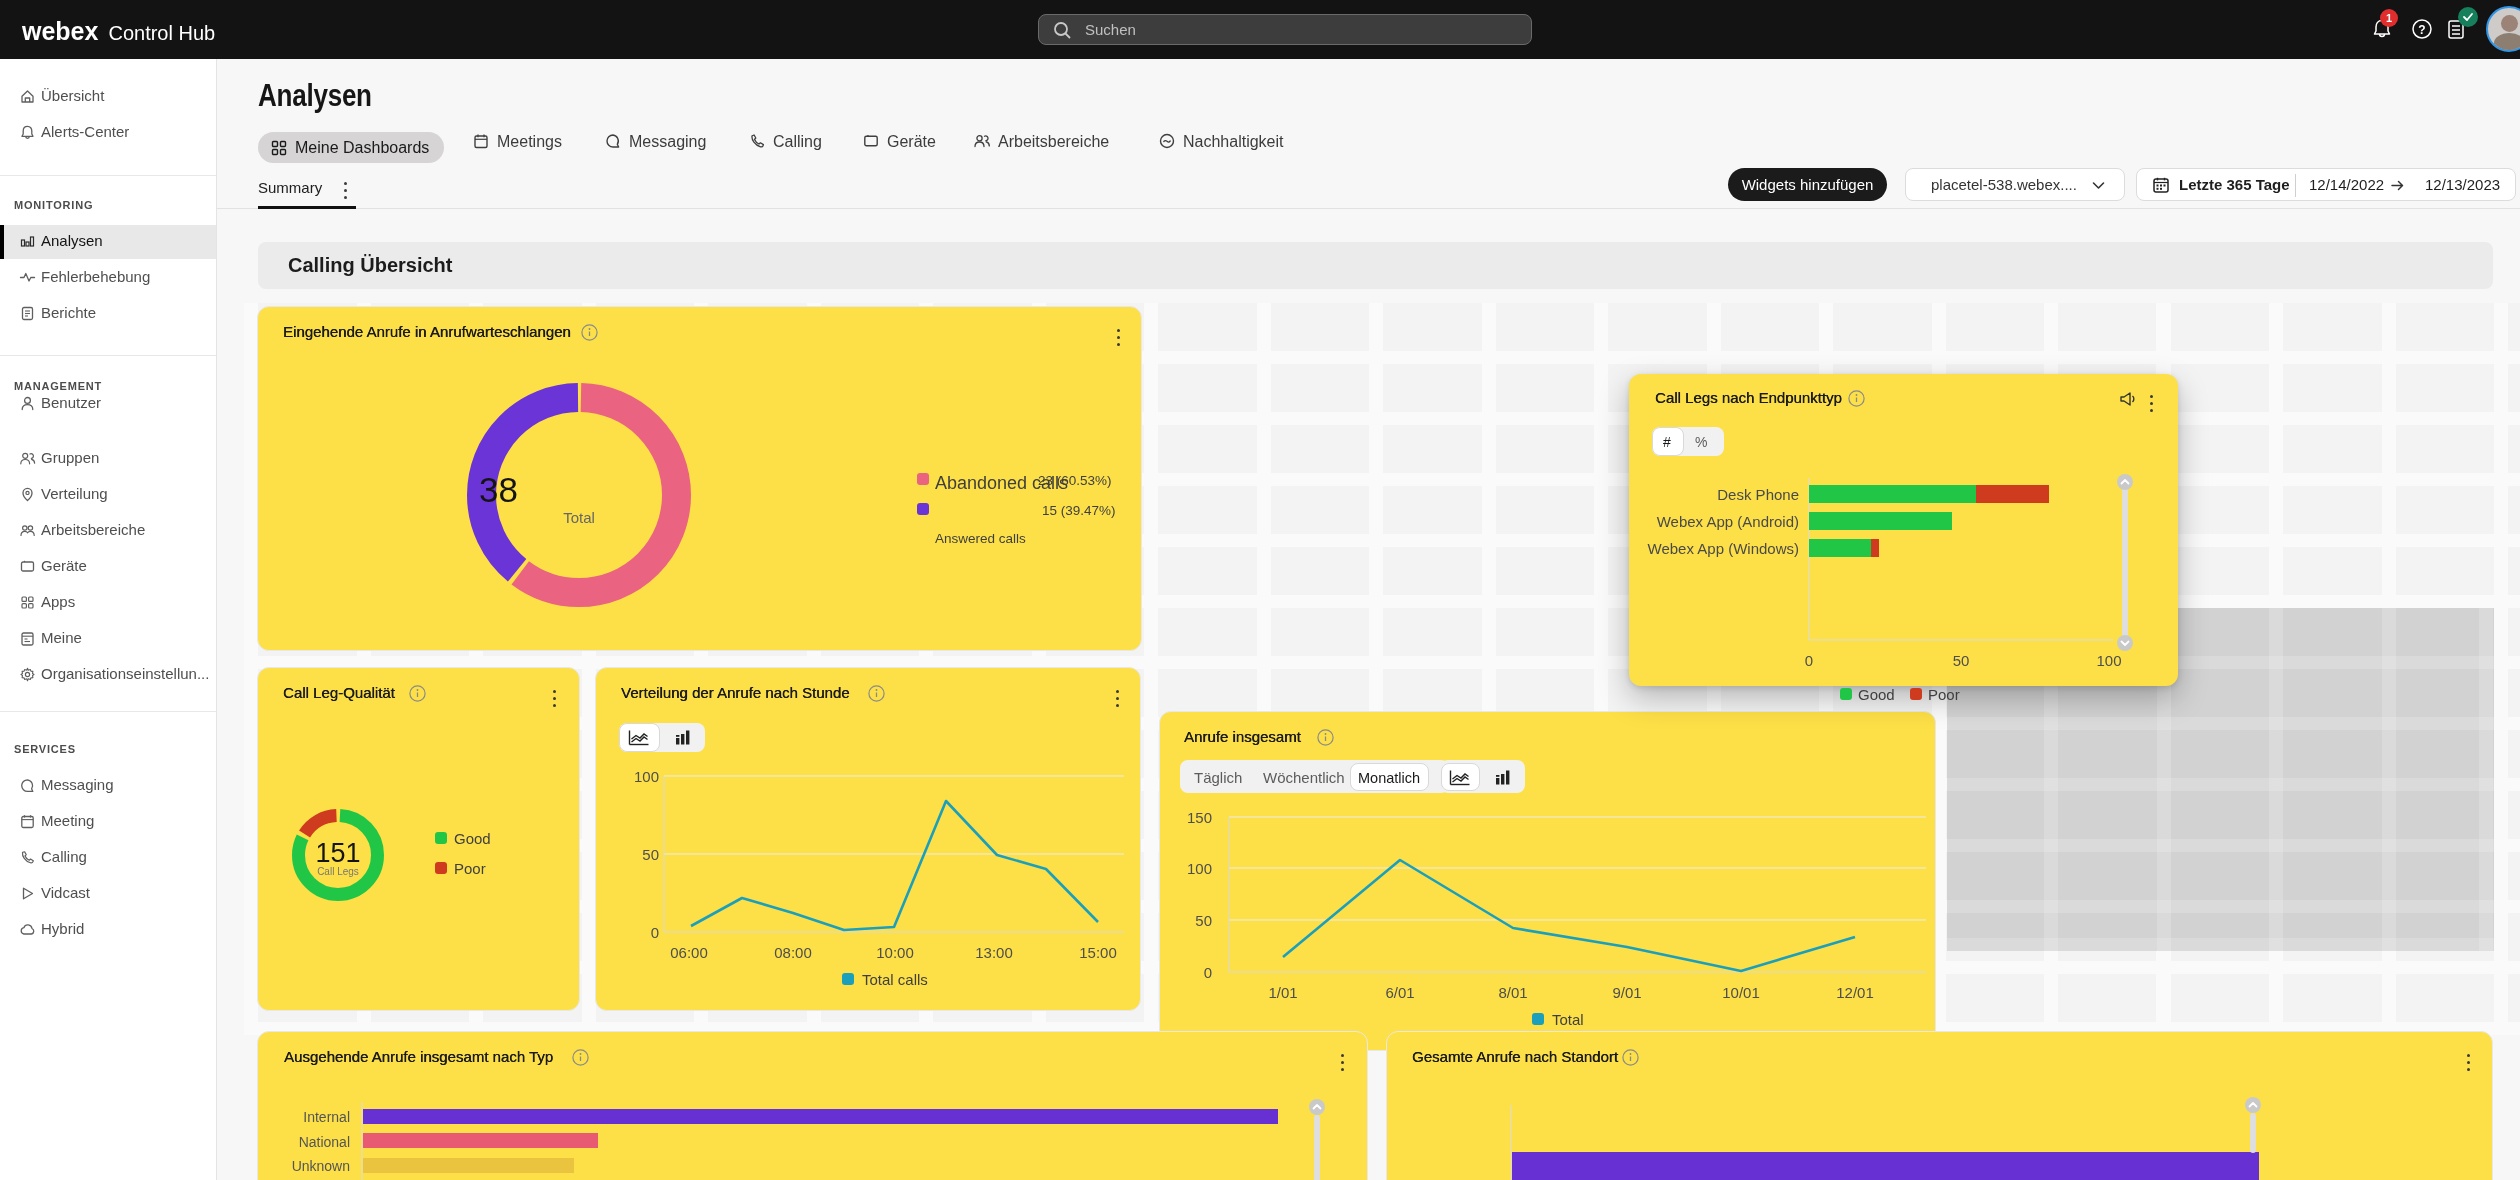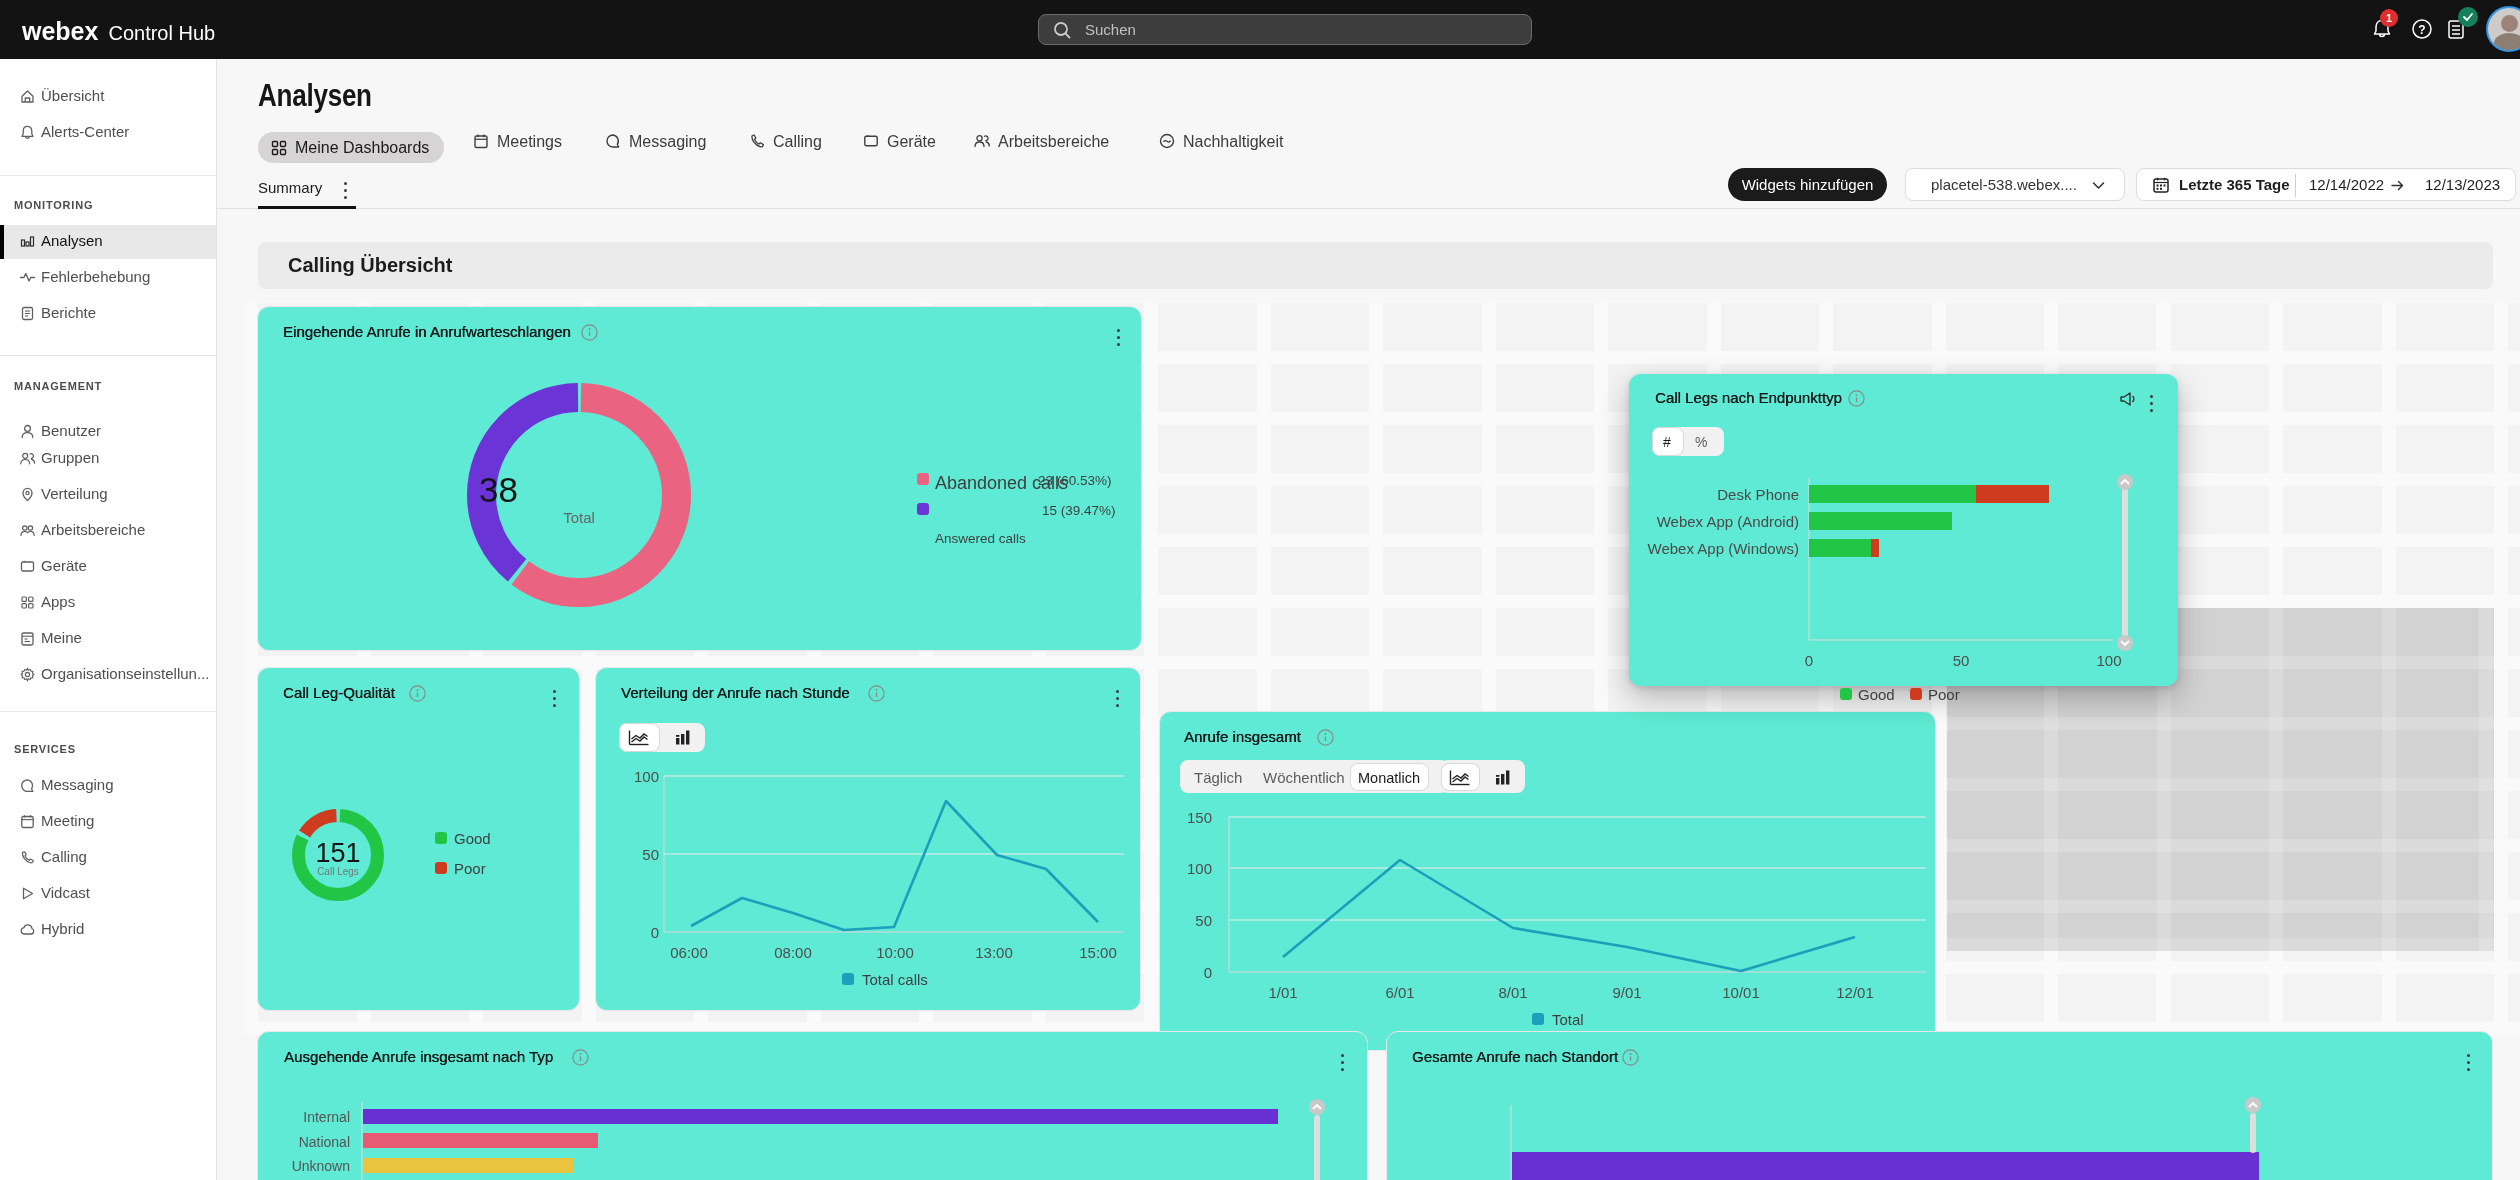--- a/index.html
+++ b/index.html
@@ -42,21 +42,21 @@
   background-image:
     repeating-linear-gradient(180deg, rgba(250,250,251,1) 0px, rgba(250,250,251,1) 13px, transparent 13px, transparent 61px),
     repeating-linear-gradient(90deg, rgba(250,250,251,1) 0px, rgba(250,250,251,1) 14px, transparent 14px, transparent 112.5px);
   background-position:0 48px, 0 0; }
 #placeholder { position:absolute; left:1947px; top:608px; width:547px; height:343px; background:#d2d2d2; z-index:2;
   background-image:
     repeating-linear-gradient(180deg, rgba(255,255,255,0.17) 0px, rgba(255,255,255,0.17) 13px, transparent 13px, transparent 61px),
     repeating-linear-gradient(90deg, rgba(255,255,255,0.17) 0px, rgba(255,255,255,0.17) 14px, transparent 14px, transparent 112.5px);
   background-position:0 -13px, -15px 0; }
 
-.card { position:absolute; background:#5eead4; border:1px solid #e8e8e8; border-radius:12px; z-index:5;padding-left:36px; }
+.card { position:absolute; background:#fde047; border:1px solid #e8e8e8; border-radius:12px; z-index:5;padding-left:36px; }
 .ctitle { position:absolute; font-size:15px; font-weight:400; color:#1b1b1b; white-space:nowrap; text-shadow:0.35px 0 0 #1b1b1b; }
 .kebab { position:absolute; width:3px; }
 .kebab i { display:block; width:3px; height:3px; border-radius:50%; background:#3a3a3a; margin-bottom:4px; }
 #secbar { position:absolute; left:258px; top:242px; width:2235px; height:47px; background:#ebebeb; border-radius:8px; z-index:5; }
 #secbar span { position:absolute; left:30px; top:12px; font-size:20px; font-weight:600; color:#1c1c1c; }
 .axislabel { position:absolute; font-size:15px; color:#4e4e4e; }
 .xlab { position:absolute; font-size:15px; color:#4e4e4e; transform:translateX(-50%); white-space:nowrap; }
 .legsq { position:absolute; width:12px; height:12px; border-radius:3px; }
 .leglb { position:absolute; font-size:15px; color:#3f3f3f; white-space:nowrap; }
 .scroll-c { position:absolute; width:16px; height:16px; border-radius:50%; background:#c9c9c9; z-index:6; }
@@ -141,21 +141,21 @@
       <svg width="17" height="17" viewBox="0 0 17 17">
         <rect x="3.5" y="2.5" width="10" height="12" rx="1.5" fill="none" stroke="#5f5f5f" stroke-width="1.3"></rect>
         <line x1="6" y1="6" x2="11" y2="6" stroke="#5f5f5f" stroke-width="1.1"></line>
         <line x1="6" y1="8.5" x2="11" y2="8.5" stroke="#5f5f5f" stroke-width="1.1"></line>
         <line x1="6" y1="11" x2="9" y2="11" stroke="#5f5f5f" stroke-width="1.1"></line>
       </svg>
       <span class="lb">Berichte</span>
     </div>
 <div class="navdiv" style="top:296px"></div>
 <div class="navhead" style="top:321px">MANAGEMENT</div>
-<div class="navitem" style="top:356px">
+<div class="navitem" style="top:328px">
       <svg width="17" height="17" viewBox="0 0 17 17">
         <circle cx="8.5" cy="5.4" r="2.9" fill="none" stroke="#5f5f5f" stroke-width="1.3"></circle>
         <path d="M3.2 14.5 C3.2 11.2 5.5 9.6 8.5 9.6 C11.5 9.6 13.8 11.2 13.8 14.5" fill="none" stroke="#5f5f5f" stroke-width="1.3" stroke-linecap="round"></path>
       </svg>
       <span class="lb">Benutzer</span>
     </div>
 <div class="navitem" style="top:383px">
       <svg width="17" height="17" viewBox="0 0 17 17">
         <circle cx="6.2" cy="5.8" r="2.5" fill="none" stroke="#5f5f5f" stroke-width="1.2"></circle>
         <path d="M1.8 13.8 C1.8 11 3.8 9.5 6.2 9.5 C8.6 9.5 10.6 11 10.6 13.8" fill="none" stroke="#5f5f5f" stroke-width="1.2" stroke-linecap="round"></path>

